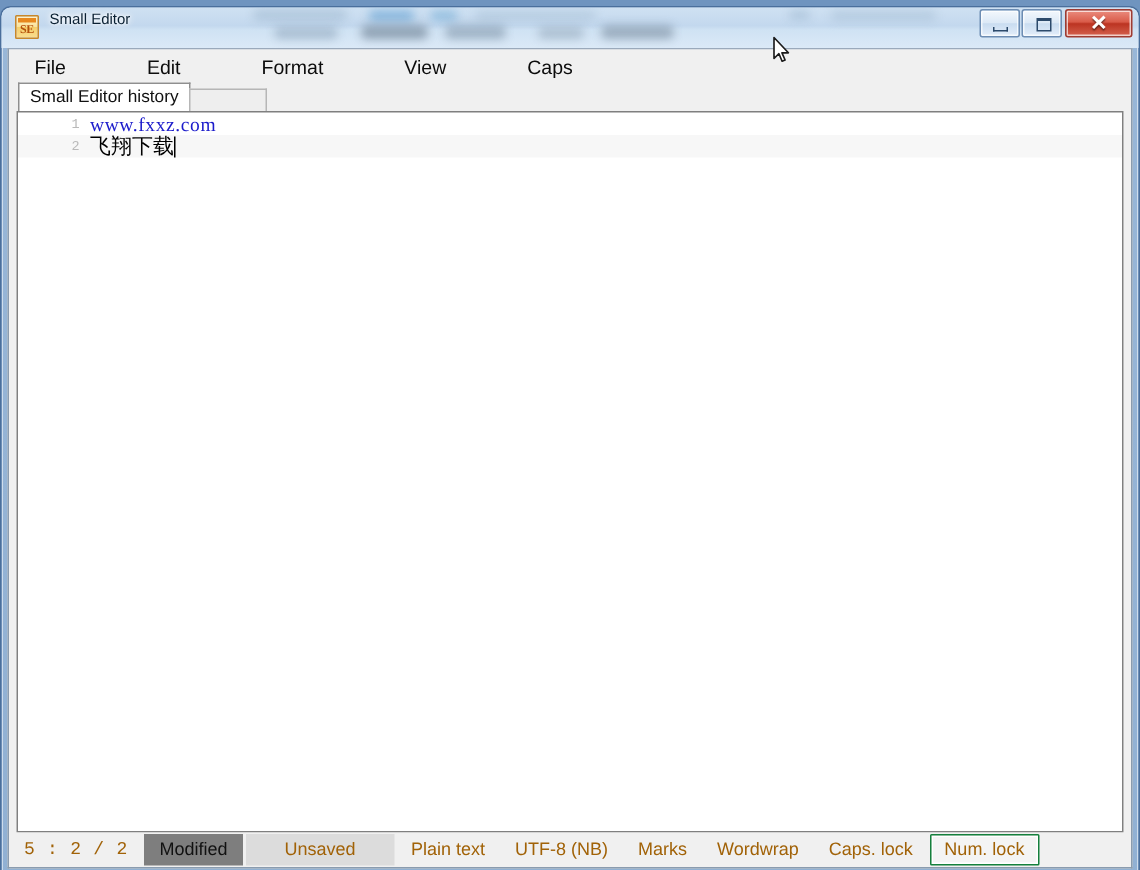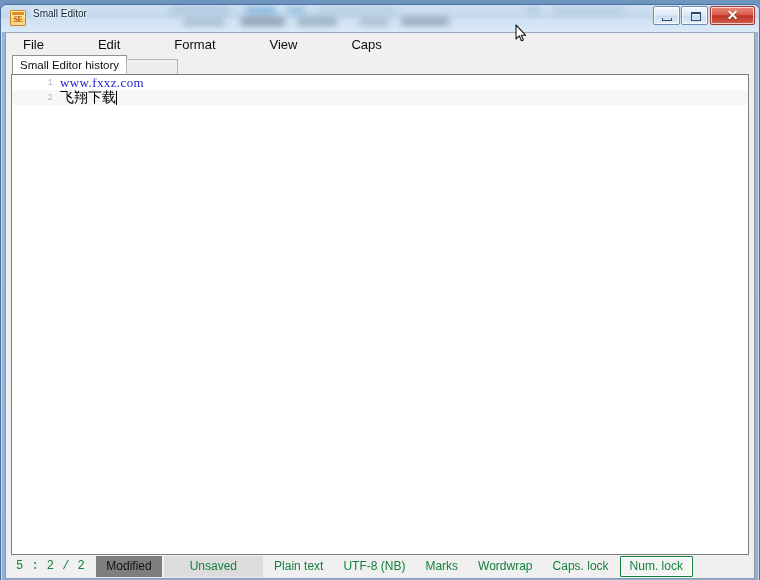--- a/index.html
+++ b/index.html
@@ -264,21 +264,21 @@
     left: 0; bottom: 0;
     width: 748px; height: 23px;
     background: #f0f0f0;
     display: flex;
     align-items: center;
     padding-left: 6px;
     box-sizing: border-box;
   }
   .status-cell {
     font-size: 12px;
-    color: #15803d;
+    color: #a16207;
     padding: 3px 9px;
     margin-right: 2px;
     white-space: nowrap;
     line-height: 13px;
   }
   .status-cell.pos {
     font-family: "Liberation Mono", monospace;
     font-size: 12px;
     letter-spacing: 0.5px;
     padding-left: 4px;

